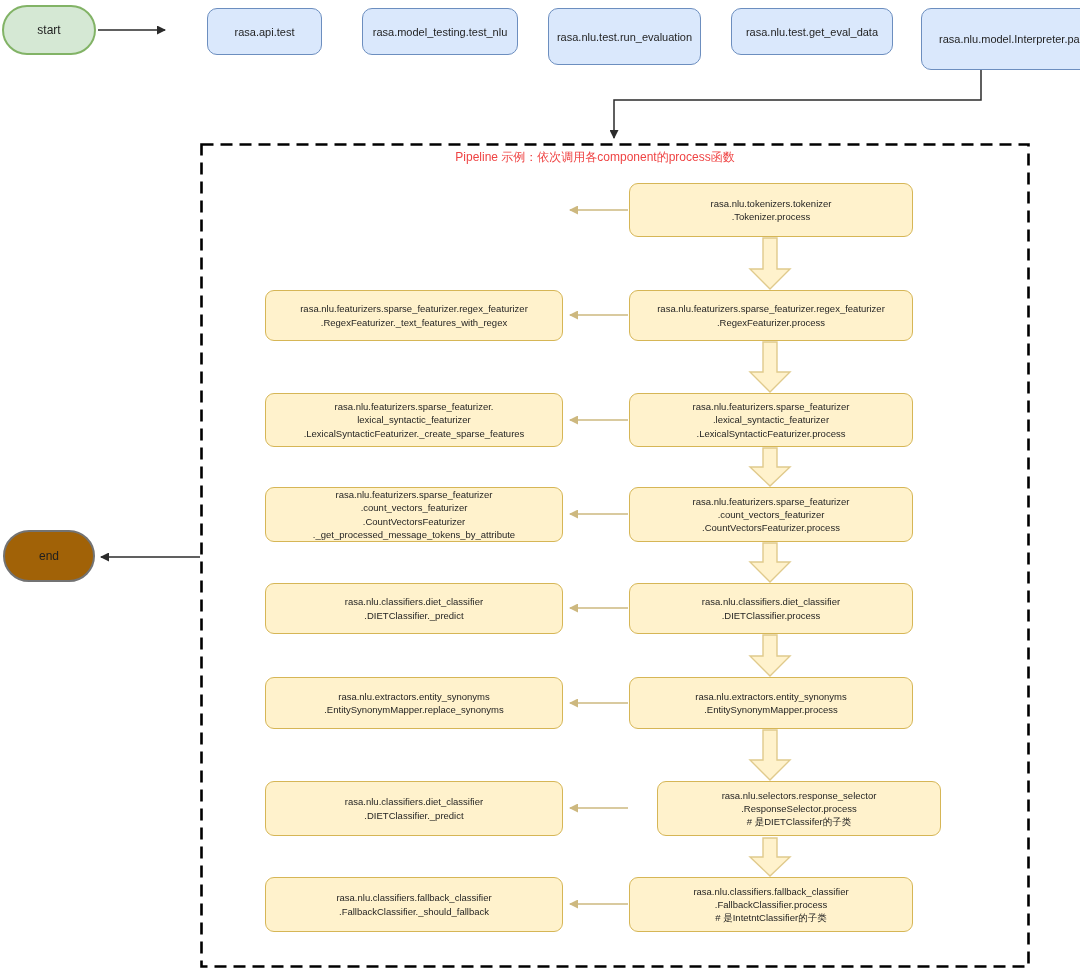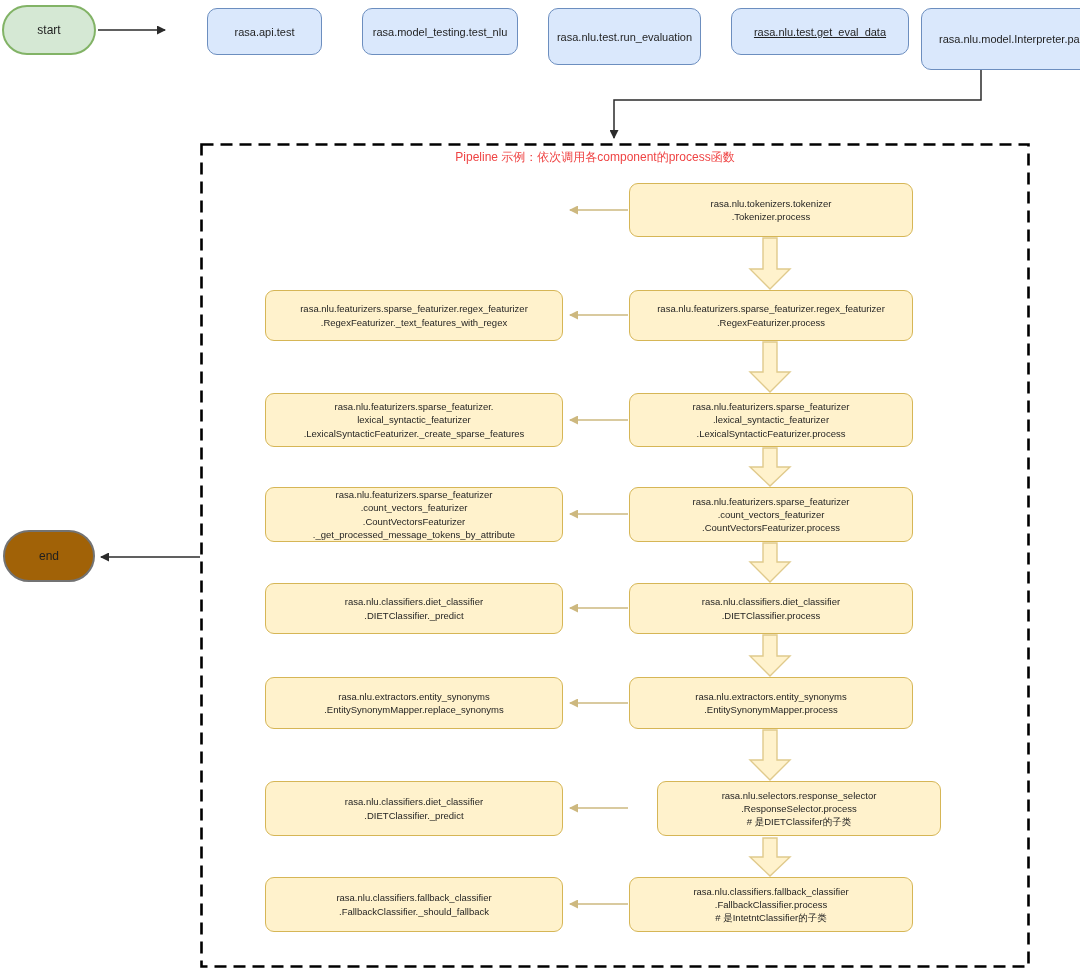--- a/index.html
+++ b/index.html
@@ -90,21 +90,21 @@
 
   <div class="node flow-node" style="left:170px;top:8px;width:115px;height:47px;">
     <span>rasa.api.test</span>
   </div>
   <div class="node flow-node" style="left:325px;top:8px;width:156px;height:47px;">
     <span>rasa.model_testing.test_nlu</span>
   </div>
   <div class="node flow-node" style="left:511px;top:8px;width:153px;height:57px;">
     <span>rasa.nlu.test.run_evaluation</span>
   </div>
-  <div class="node flow-node" style="left:694px;top:8px;width:178px;height:47px;text-decoration:underline;">
+  <div class="node flow-node" style="left:694px;top:8px;width:162px;height:47px;">
     <span>rasa.nlu.test.get_eval_data</span>
   </div>
   <div class="node flow-node" style="left:884px;top:8px;width:192px;height:62px;">
     <span>rasa.nlu.model.Interpreter.parse</span>
   </div>
 
   <div class="pipeline-title">Pipeline 示例：依次调用各component的process函数</div>
 
   <div class="node pnode" style="left:629px;top:183px;width:284px;height:54px;">
     <span>rasa.nlu.tokenizers.tokenizer

